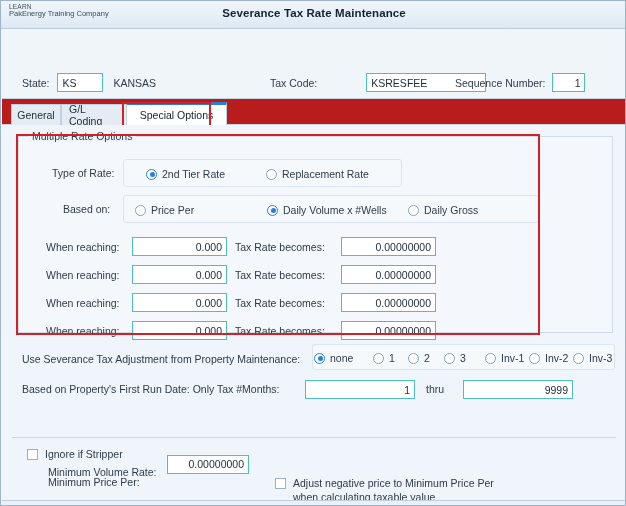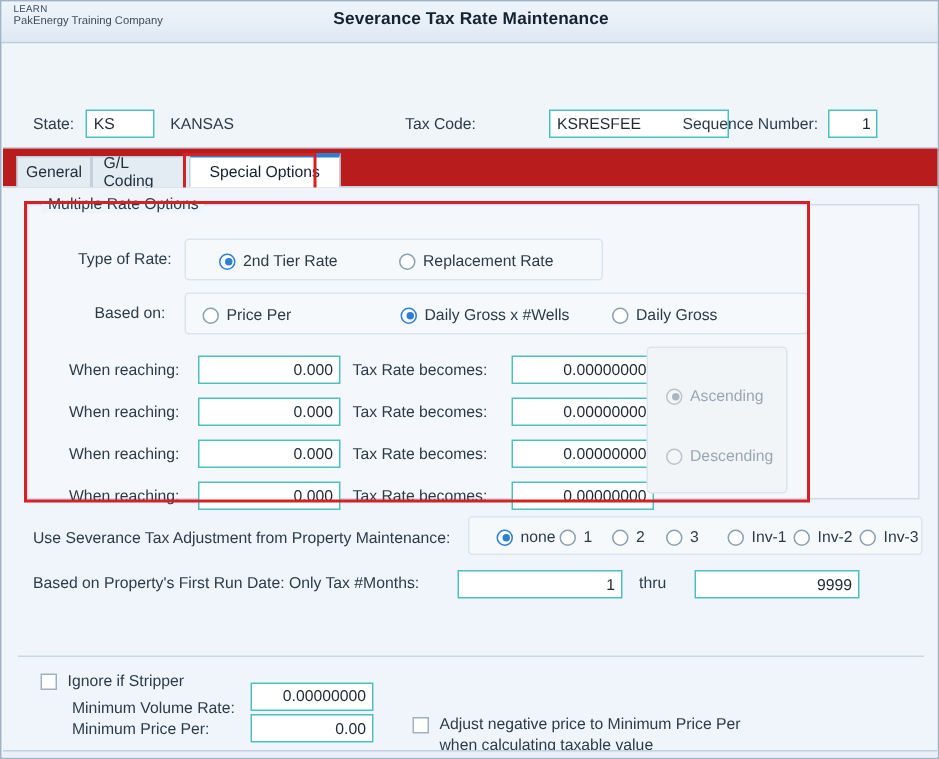--- a/index.html
+++ b/index.html
@@ -231,21 +231,21 @@
       <div class="row" style="left:44px; top:66px;">
         <span class="lbl">Based on:</span>
       </div>
       <div class="panel" style="left:104px; top:58px; width:416px; height:28px;">
         <div class="radio" style="position:absolute; left:11px; top:8px;">
           <span class="rdot"></span>
           <span class="rlabel">Price Per</span>
         </div>
         <div class="radio" style="position:absolute; left:143px; top:8px;">
           <span class="rdot on"></span>
-          <span class="rlabel">Daily Gross x #Wells</span>
+          <span class="rlabel">Daily Volume x #Wells</span>
         </div>
         <div class="radio" style="position:absolute; left:284px; top:8px;">
           <span class="rdot"></span>
           <span class="rlabel">Daily Gross</span>
         </div>
       </div>
 
       <div class="row" style="left:27px; top:100px;">
         <span class="lbl" style="width:86px;">When reaching:</span>
         <div class="fld r" style="width:95px;">0.000</div>
@@ -267,39 +267,29 @@
         <div class="fld r" style="width:95px;">0.00000000</div>
       </div>
 
       <div class="row" style="left:27px; top:184px;">
         <span class="lbl" style="width:86px;">When reaching:</span>
         <div class="fld r" style="width:95px;">0.000</div>
         <span class="lbl" style="margin-left:8px; width:106px;">Tax Rate becomes:</span>
         <div class="fld r" style="width:95px;">0.00000000</div>
       </div>
 
-      <div class="panel" style="left:412px; top:94px; width:94px; height:98px; background:#f2f5f8;">
-        <div class="radio" style="position:absolute; left:12px; top:26px;">
-          <span class="rdot dis on"></span>
-          <span class="rlabel dis">Ascending</span>
-        </div>
-        <div class="radio" style="position:absolute; left:12px; top:66px;">
-          <span class="rdot dis"></span>
-          <span class="rlabel dis">Descending</span>
-        </div>
-      </div>
     </div>
 
     <div class="redbox" style="left:14px; top:9px; width:524px; height:201px;"></div>
 
     <div class="row" style="left:20px; top:228px;">
       <span class="lbl">Use Severance Tax Adjustment from Property Maintenance:</span>
     </div>
     <div class="panel" style="left:310px; top:219px; width:303px; height:26px;">
-      <div class="radio" style="position:absolute; left:18px; top:7px;">
+      <div class="radio" style="position:absolute; left:1px; top:7px;">
         <span class="rdot on"></span>
         <span class="rlabel">none</span>
       </div>
       <div class="radio" style="position:absolute; left:60px; top:7px;">
         <span class="rdot"></span>
         <span class="rlabel">1</span>
       </div>
       <div class="radio" style="position:absolute; left:95px; top:7px;">
         <span class="rdot"></span>
         <span class="rlabel">2</span>
@@ -336,21 +326,20 @@
 
     <div class="divider" style="left:10px; top:312px; width:604px;"></div>
 
     <div class="row" style="left:46px; top:325px;">
       <span class="lbl" style="width:119px;margin-top:16px;">Minimum Volume Rate:</span>
       <div class="fld r" style="width:82px;">0.00000000</div>
     </div>
 
     <div class="row" style="left:46px; top:351px;">
       <span class="lbl" style="width:119px;">Minimum Price Per:</span>
-      <div class="fld r" style="width:82px;">0.00</div>
     </div>
 
     <div style="position:absolute; left:273px; top:351px; display:flex; align-items:flex-start;">
       <span class="cbox" style="margin-top:2px;"></span>
       <div style="margin-left:7px; line-height:14px;">
         <div class="lbl">Adjust negative price to Minimum Price Per</div>
         <div class="lbl">when calculating taxable value</div>
       </div>
     </div>
 

